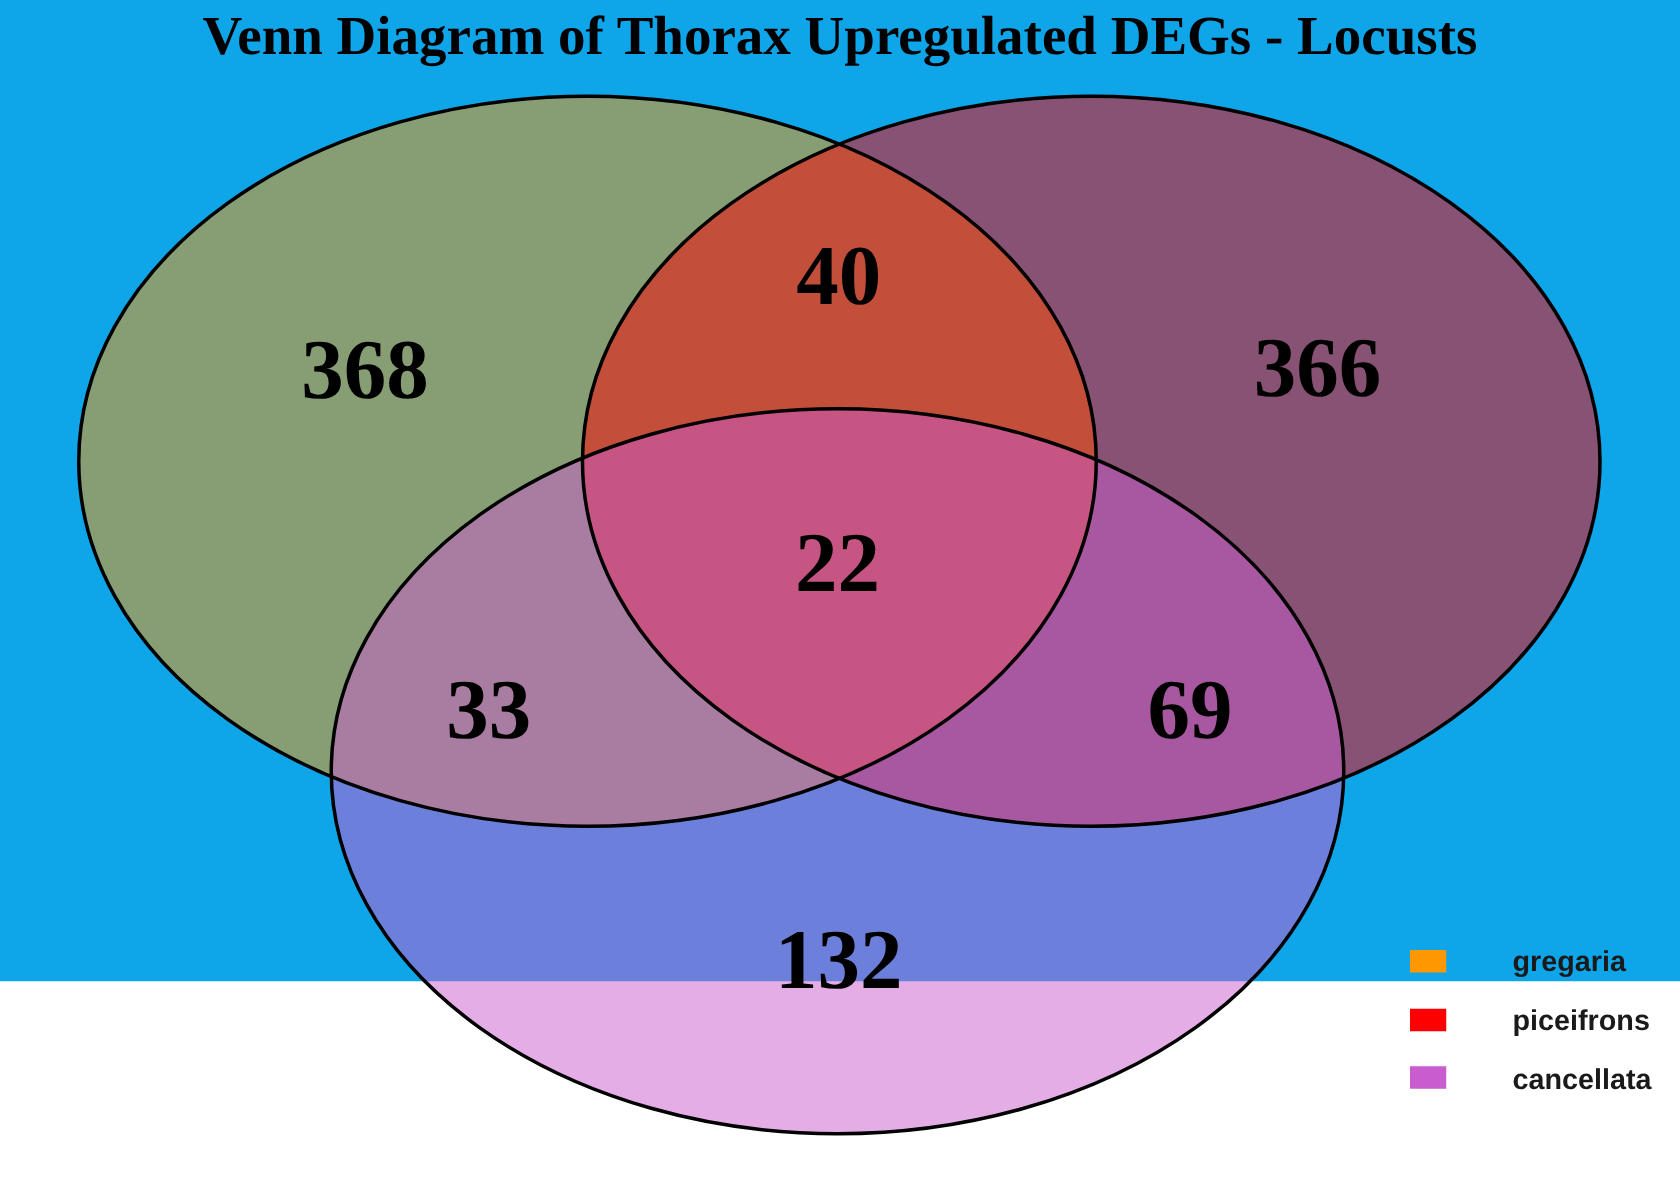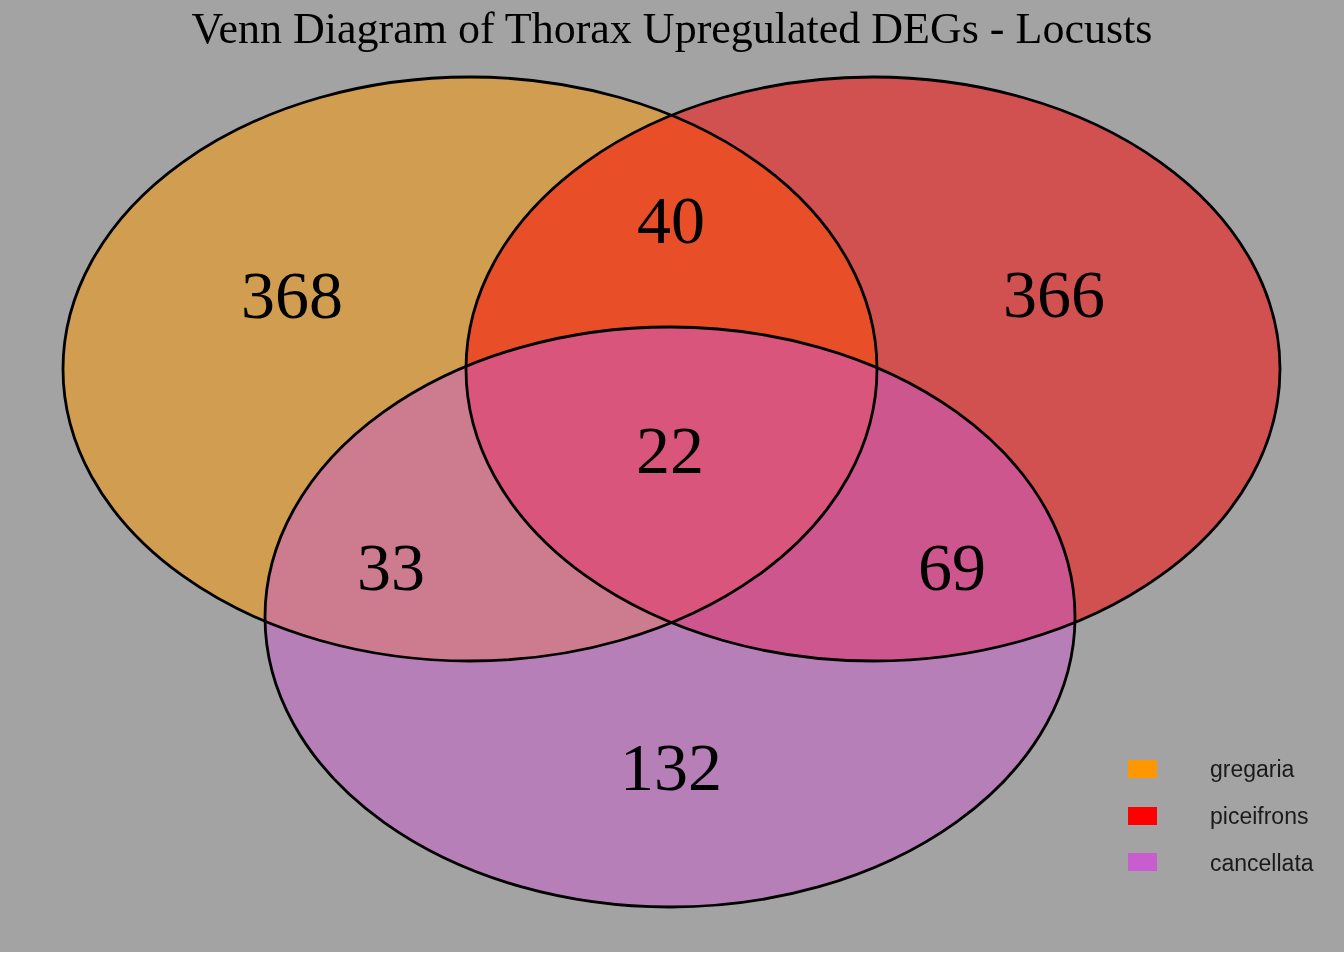--- a/index.html
+++ b/index.html
@@ -6,22 +6,23 @@
     margin: 0;
     padding: 0;
     background: #ffffff;
     width: 1344px;
     height: 960px;
     overflow: hidden;
   }
   .figure-wrap {
     position: relative;
     width: 1344px;
-    height: 952px;
-    background: #a3a3a3;
+    height: 785px;
+    background: #0ea5e9;
+    font-weight: bold;
   }
   svg { display: block; }
   .chart-title {
     font-family: "Liberation Serif", "DejaVu Serif", serif;
     font-size: 44px;
     fill: #000000;
     text-anchor: middle;
   }
   .region-count {
     font-family: "Liberation Serif", "DejaVu Serif", serif;

